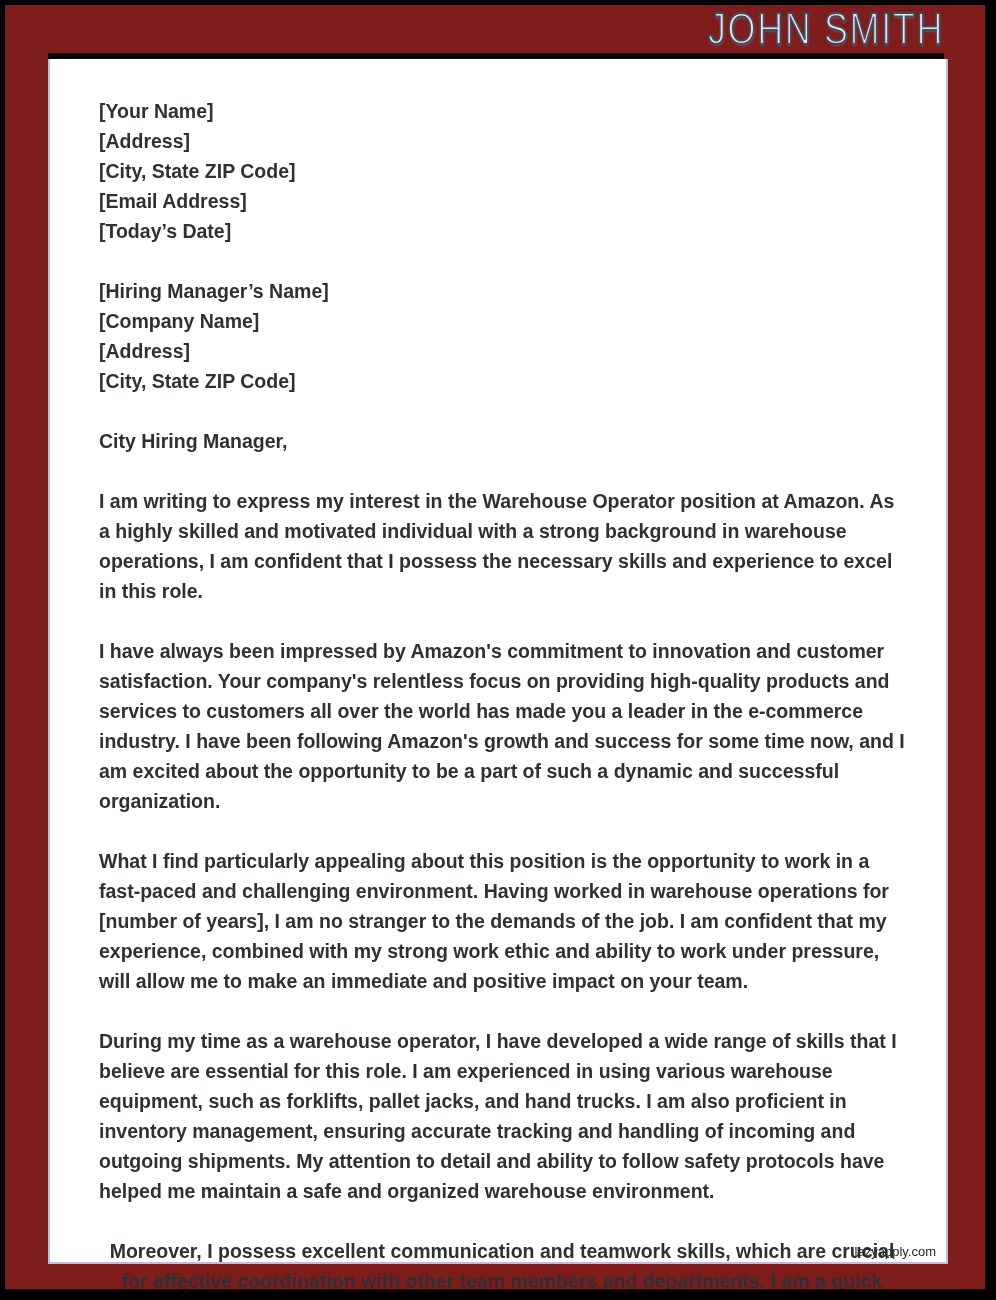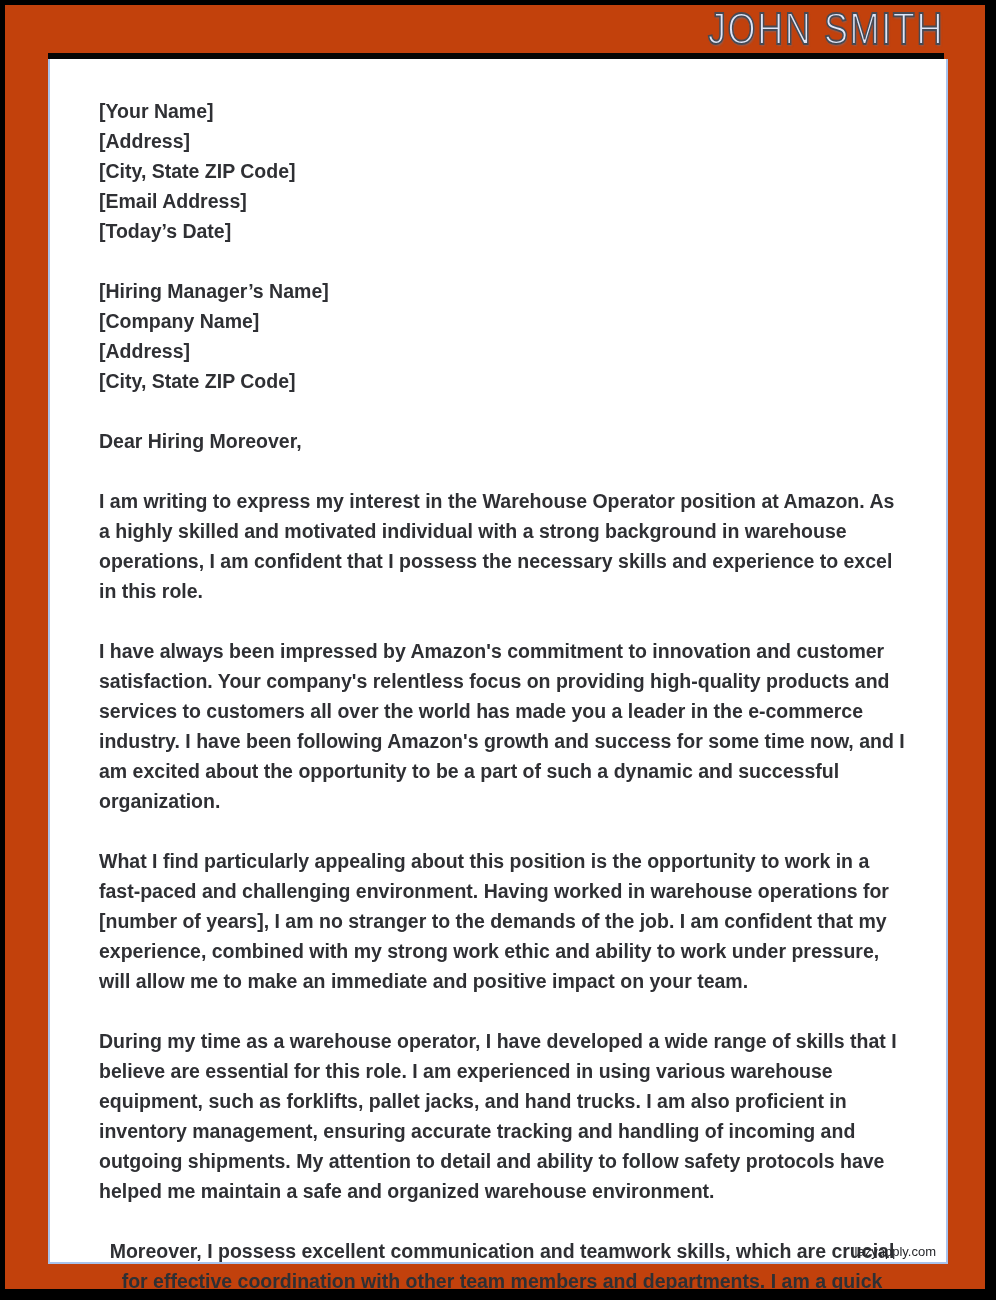--- a/index.html
+++ b/index.html
@@ -8,21 +8,21 @@
     background:#000;
     position:relative;
     overflow:hidden;
     font-family:"Liberation Sans",sans-serif;
   }
   
   .canvas{
     position:absolute;
     left:5px;top:5px;
     width:980px;height:1284px;
-    background:#c2410c;
+    background:#7f1d1d;
     overflow:hidden;
   }
   
   .name-title{
     position:absolute;
     top:0;
     right:41px;
     font-size:45px;
     line-height:48px;
     font-weight:400;
@@ -95,21 +95,21 @@
 [Address]
 [City, State ZIP Code]
 [Email Address]
 [Today’s Date]</p>
 
       <p class="block">[Hiring Manager’s Name]
 [Company Name]
 [Address]
 [City, State ZIP Code]</p>
 
-      <p class="block">Dear Hiring Moreover,</p>
+      <p class="block">City Hiring Manager,</p>
 
       <p class="block">I am writing to express my interest in the Warehouse Operator position at Amazon. As a highly skilled and motivated individual with a strong background in warehouse operations, I am confident that I possess the necessary skills and experience to excel in this role.</p>
 
       <p class="block">I have always been impressed by Amazon's commitment to innovation and customer satisfaction. Your company's relentless focus on providing high-quality products and services to customers all over the world has made you a leader in the e-commerce industry. I have been following Amazon's growth and success for some time now, and I am excited about the opportunity to be a part of such a dynamic and successful organization.</p>
 
       <p class="block">What I find particularly appealing about this position is the opportunity to work in a fast-paced and challenging environment. Having worked in warehouse operations for [number of years], I am no stranger to the demands of the job. I am confident that my experience, combined with my strong work ethic and ability to work under pressure, will allow me to make an immediate and positive impact on your team.</p>
 
       <p class="block">During my time as a warehouse operator, I have developed a wide range of skills that I believe are essential for this role. I am experienced in using various warehouse equipment, such as forklifts, pallet jacks, and hand trucks. I am also proficient in inventory management, ensuring accurate tracking and handling of incoming and outgoing shipments. My attention to detail and ability to follow safety protocols have helped me maintain a safe and organized warehouse environment.</p>
 
       <p class="block">Moreover, I possess excellent communication and teamwork skills, which are crucial for effective coordination with other team members and departments. I am a quick learner</p>

